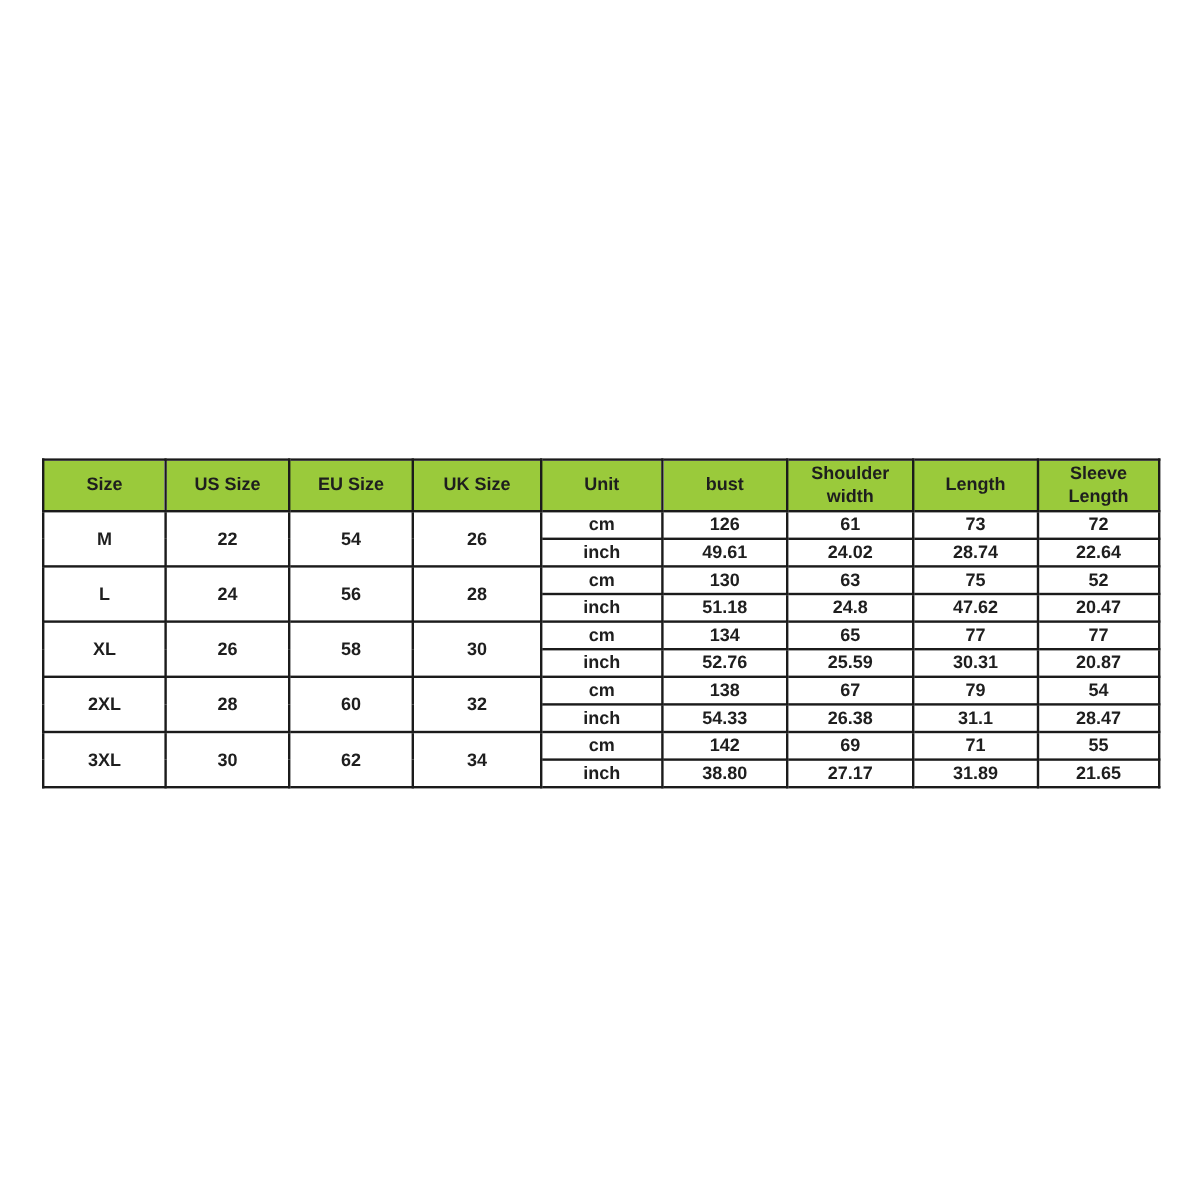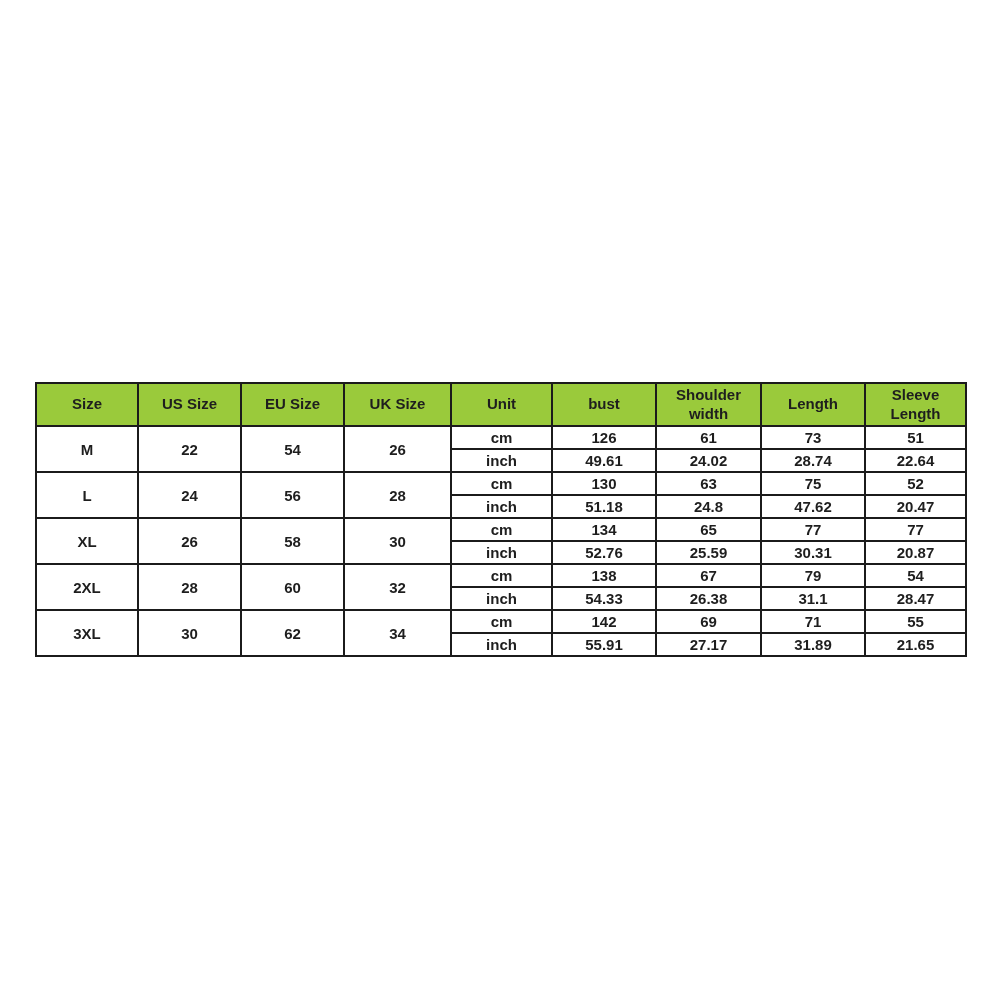--- a/index.html
+++ b/index.html
@@ -79,21 +79,21 @@
     <tbody>
         <tr>
           <td rowspan="2">M</td>
           <td rowspan="2">22</td>
           <td rowspan="2">54</td>
           <td rowspan="2">26</td>
           <td>cm</td>
           <td>126</td>
           <td>61</td>
           <td>73</td>
-          <td>51</td>
+          <td>72</td>
         </tr>
         <tr>
           <td>inch</td>
           <td>49.61</td>
           <td>24.02</td>
           <td>28.74</td>
           <td>22.64</td>
         </tr>
         <tr>
           <td rowspan="2">L</td>
@@ -155,20 +155,20 @@
           <td rowspan="2">62</td>
           <td rowspan="2">34</td>
           <td>cm</td>
           <td>142</td>
           <td>69</td>
           <td>71</td>
           <td>55</td>
         </tr>
         <tr>
           <td>inch</td>
-          <td>55.91</td>
+          <td>38.80</td>
           <td>27.17</td>
           <td>31.89</td>
           <td>21.65</td>
         </tr>
       </tbody>
   </table>
 </div>
 
 </body></html>

